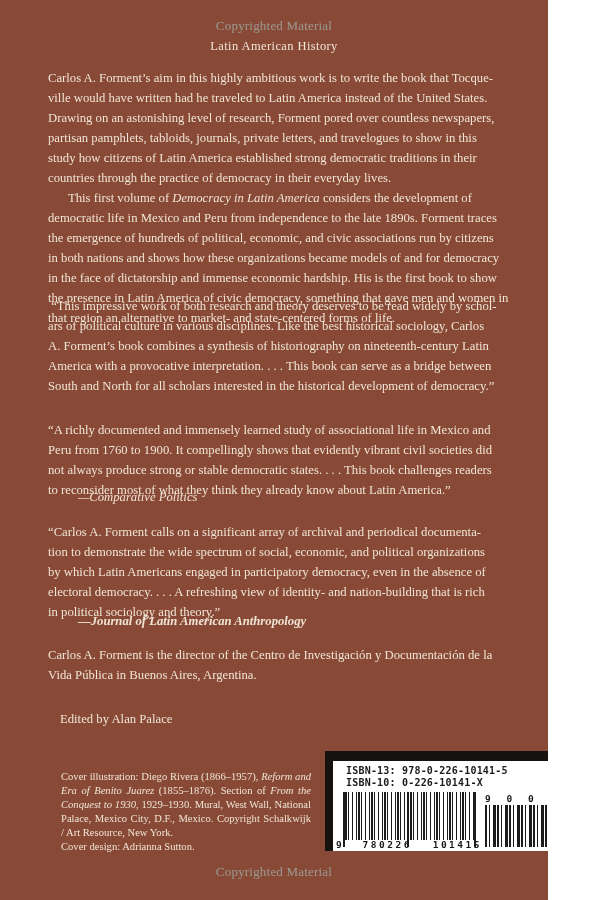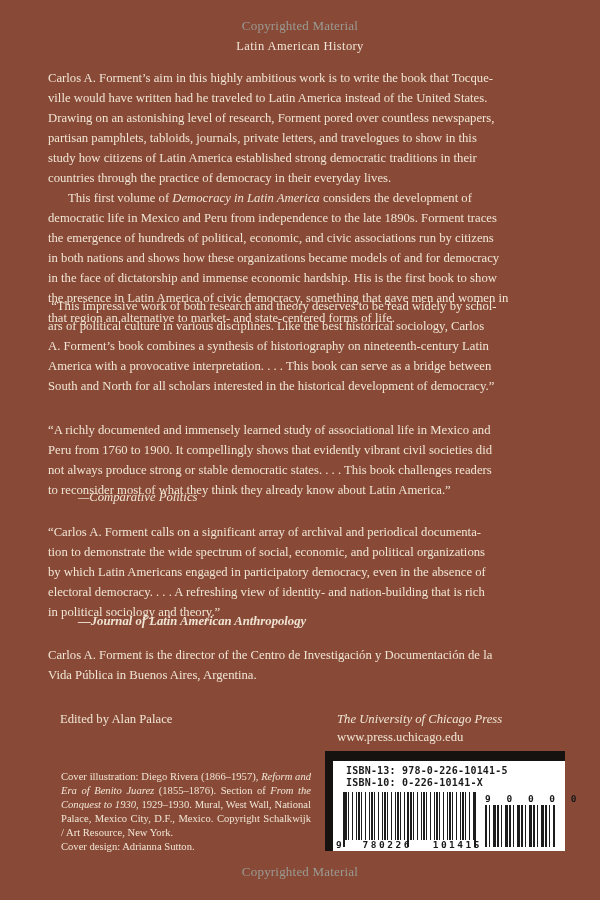--- a/index.html
+++ b/index.html
@@ -1,19 +1,19 @@
 <!DOCTYPE html>
 <html style="--background: #884a37; --text: #f0e4d4; --watermark: #9b9a93; --backing: #16120f;"><head>
 <meta charset="utf-8">
 <style>
   * { margin:0; padding:0; box-sizing:border-box; }
   html,body { width:600px; height:900px; }
   body { font-family:"Liberation Serif", serif; }
 
-  .cover { position:relative; width:600px; height:900px;
+  .cover { position:relative; width:548px; height:900px;
            background:var(--background,#884a37); overflow:hidden; }
 
   .wm { position:absolute; width:100%; text-align:center;
         color:var(--watermark,#9b9a93); font-size:13px; letter-spacing:.2px; }
   .wm-top { top:18px; }
   .wm-bottom { top:864px; }
 
   .category { position:absolute; top:39px; width:100%; text-align:center;
               color:var(--text,#f0e4d4); font-size:12.5px; letter-spacing:.4px; }
 
@@ -113,24 +113,20 @@
 in political sociology and theory.”</div>
   <div class="source s3 txt">—Journal of Latin American Anthropology</div>
 
   <div class="bio txt pre">Carlos A. Forment is the director of the Centro de Investigación y Documentación de la
 Vida Pública in Buenos Aires, Argentina.</div>
 
   <div class="series txt">
     <div>Edited by Alan Palace</div>
   </div>
 
-  <div class="publisher txt">
-    <div class="ital">The University of Chicago Press</div>
-    <div>www.press.uchicago.edu</div>
-  </div>
 
   <div class="credits"><span>Cover illustration: Diego Rivera (1866–1957), </span><i>Reform and Era of Benito Juarez</i><span> (1855–1876). Section of </span><i>From the Conquest to 1930</i><span>, 1929–1930. Mural, West Wall, National Palace, Mexico City, D.F., Mexico. Copyright Schalkwijk / Art Resource, New York.</span></div>
 
   <div class="design">Cover design: Adrianna Sutton.</div>
 
   <div class="backing"></div>
   <div class="isbnbox">
     <div class="isbnline i13">ISBN-13: 978-0-226-10141-5</div>
     <div class="isbnline i10">ISBN-10: 0-226-10141-X</div>
     <div class="ean-bars"></div>

